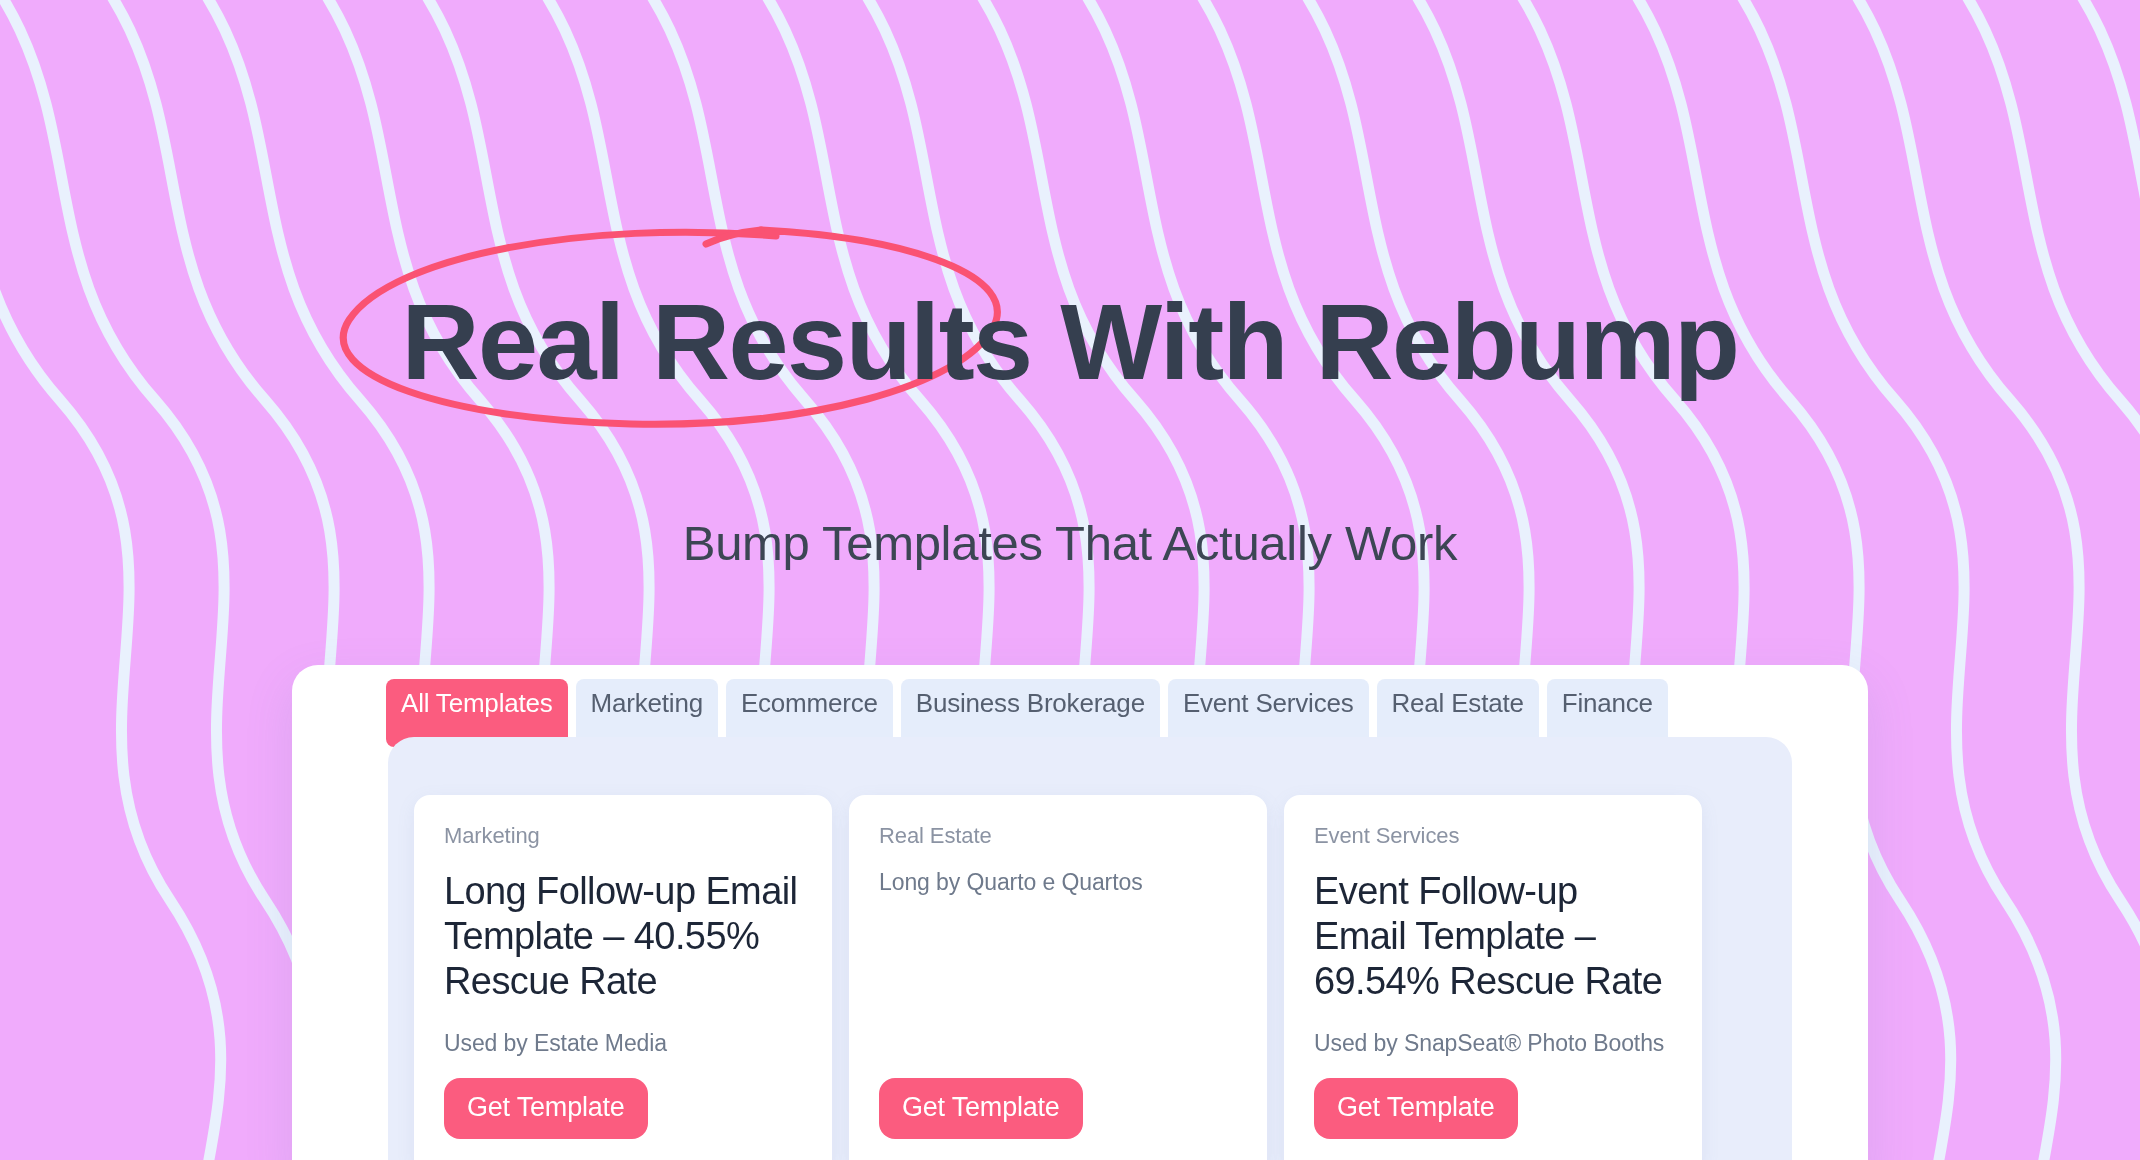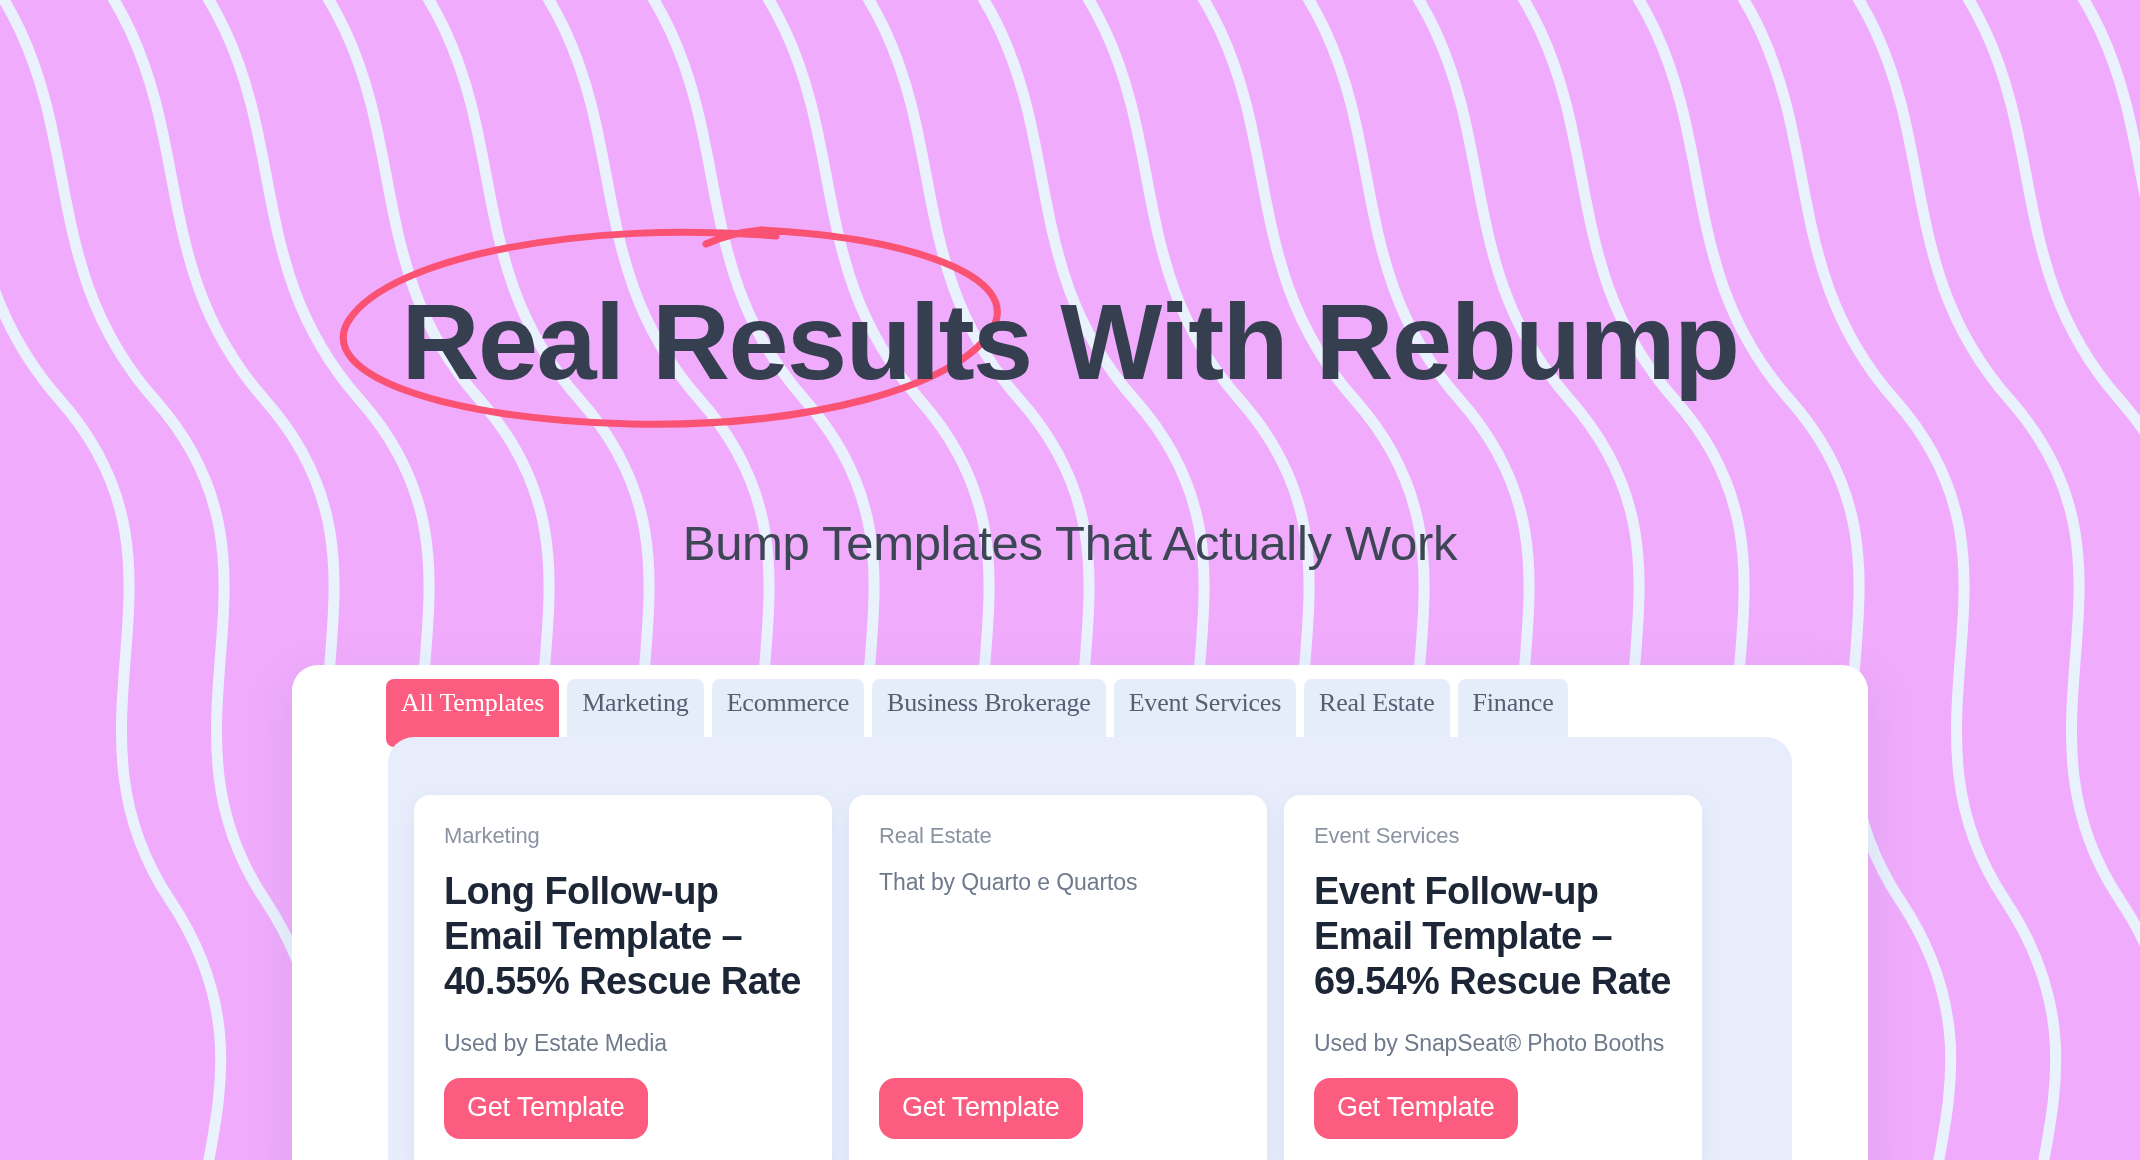--- a/index.html
+++ b/index.html
@@ -78,21 +78,20 @@
   }
   .tab {
     font-size:26px;
     line-height:1;
     padding:11px 15px 31px 15px;
     color:#555f70;
     background:#e5edfb;
     border-radius:8px;
     white-space:nowrap;
     letter-spacing:-0.2px;
-    font-family:Liberation Serif, serif;
   }
   .tab.active {
     background:#fb5c7f;
     color:#ffffff;
   }
 
   .inner-panel {
     position:absolute;
     left:96px; top:72px;
     width:1404px; height:470px;
@@ -116,21 +115,21 @@
     position:relative;
   }
   .card-category {
     font-size:22px;
     color:#8b93a3;
     letter-spacing:-0.1px;
     margin-bottom:20px;
   }
   .card-title {
     font-size:38px;
-    font-weight:bold;
+    font-weight:normal;
     line-height:1.18;
     color:#1d2637;
     letter-spacing:-0.6px;
     margin-bottom:27px;
   }
   .card-usedby {
     font-size:23px;
     color:#6f7a8c;
     letter-spacing:-0.1px;
   }
@@ -216,21 +215,21 @@
 
         <div class="card">
           <div class="card-category">Marketing</div>
           <div class="card-title">Long Follow-up Email Template – 40.55% Rescue Rate</div>
           <div class="card-usedby">Used by Estate Media</div>
           <button class="card-cta">Get Template</button>
         </div>
 
         <div class="card">
           <div class="card-category">Real Estate</div>
-          <div class="card-usedby">That by Quarto e Quartos</div>
+          <div class="card-usedby">Long by Quarto e Quartos</div>
           <button class="card-cta">Get Template</button>
         </div>
 
         <div class="card">
           <div class="card-category">Event Services</div>
           <div class="card-title">Event Follow-up Email Template – 69.54% Rescue Rate</div>
           <div class="card-usedby">Used by SnapSeat® Photo Booths</div>
           <button class="card-cta">Get Template</button>
         </div>
 

